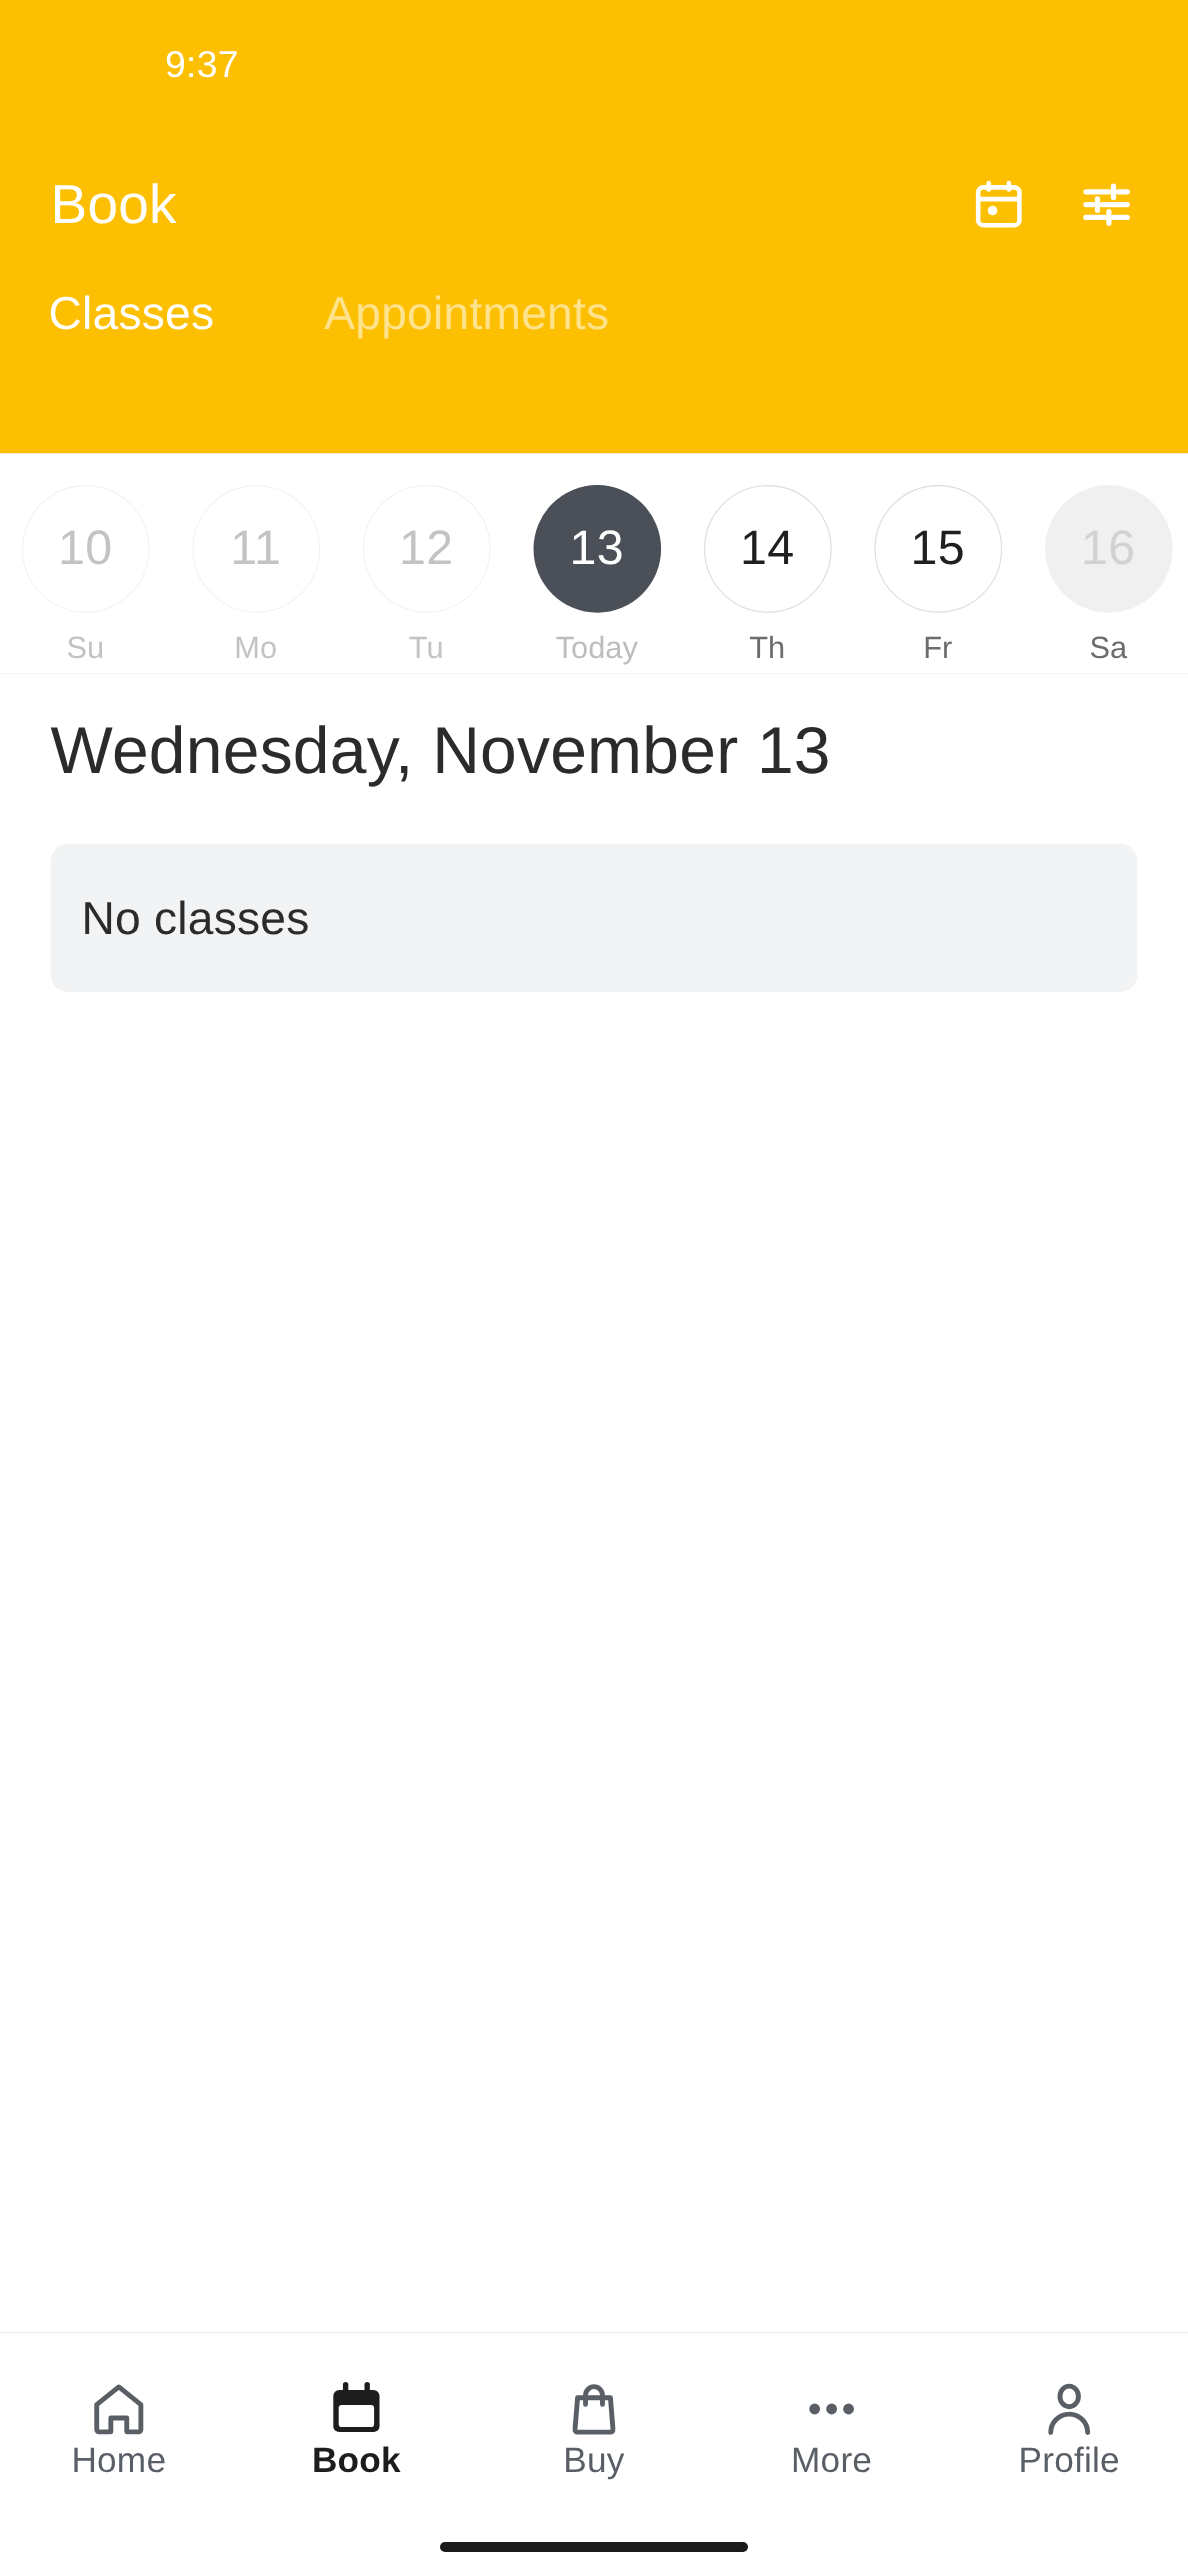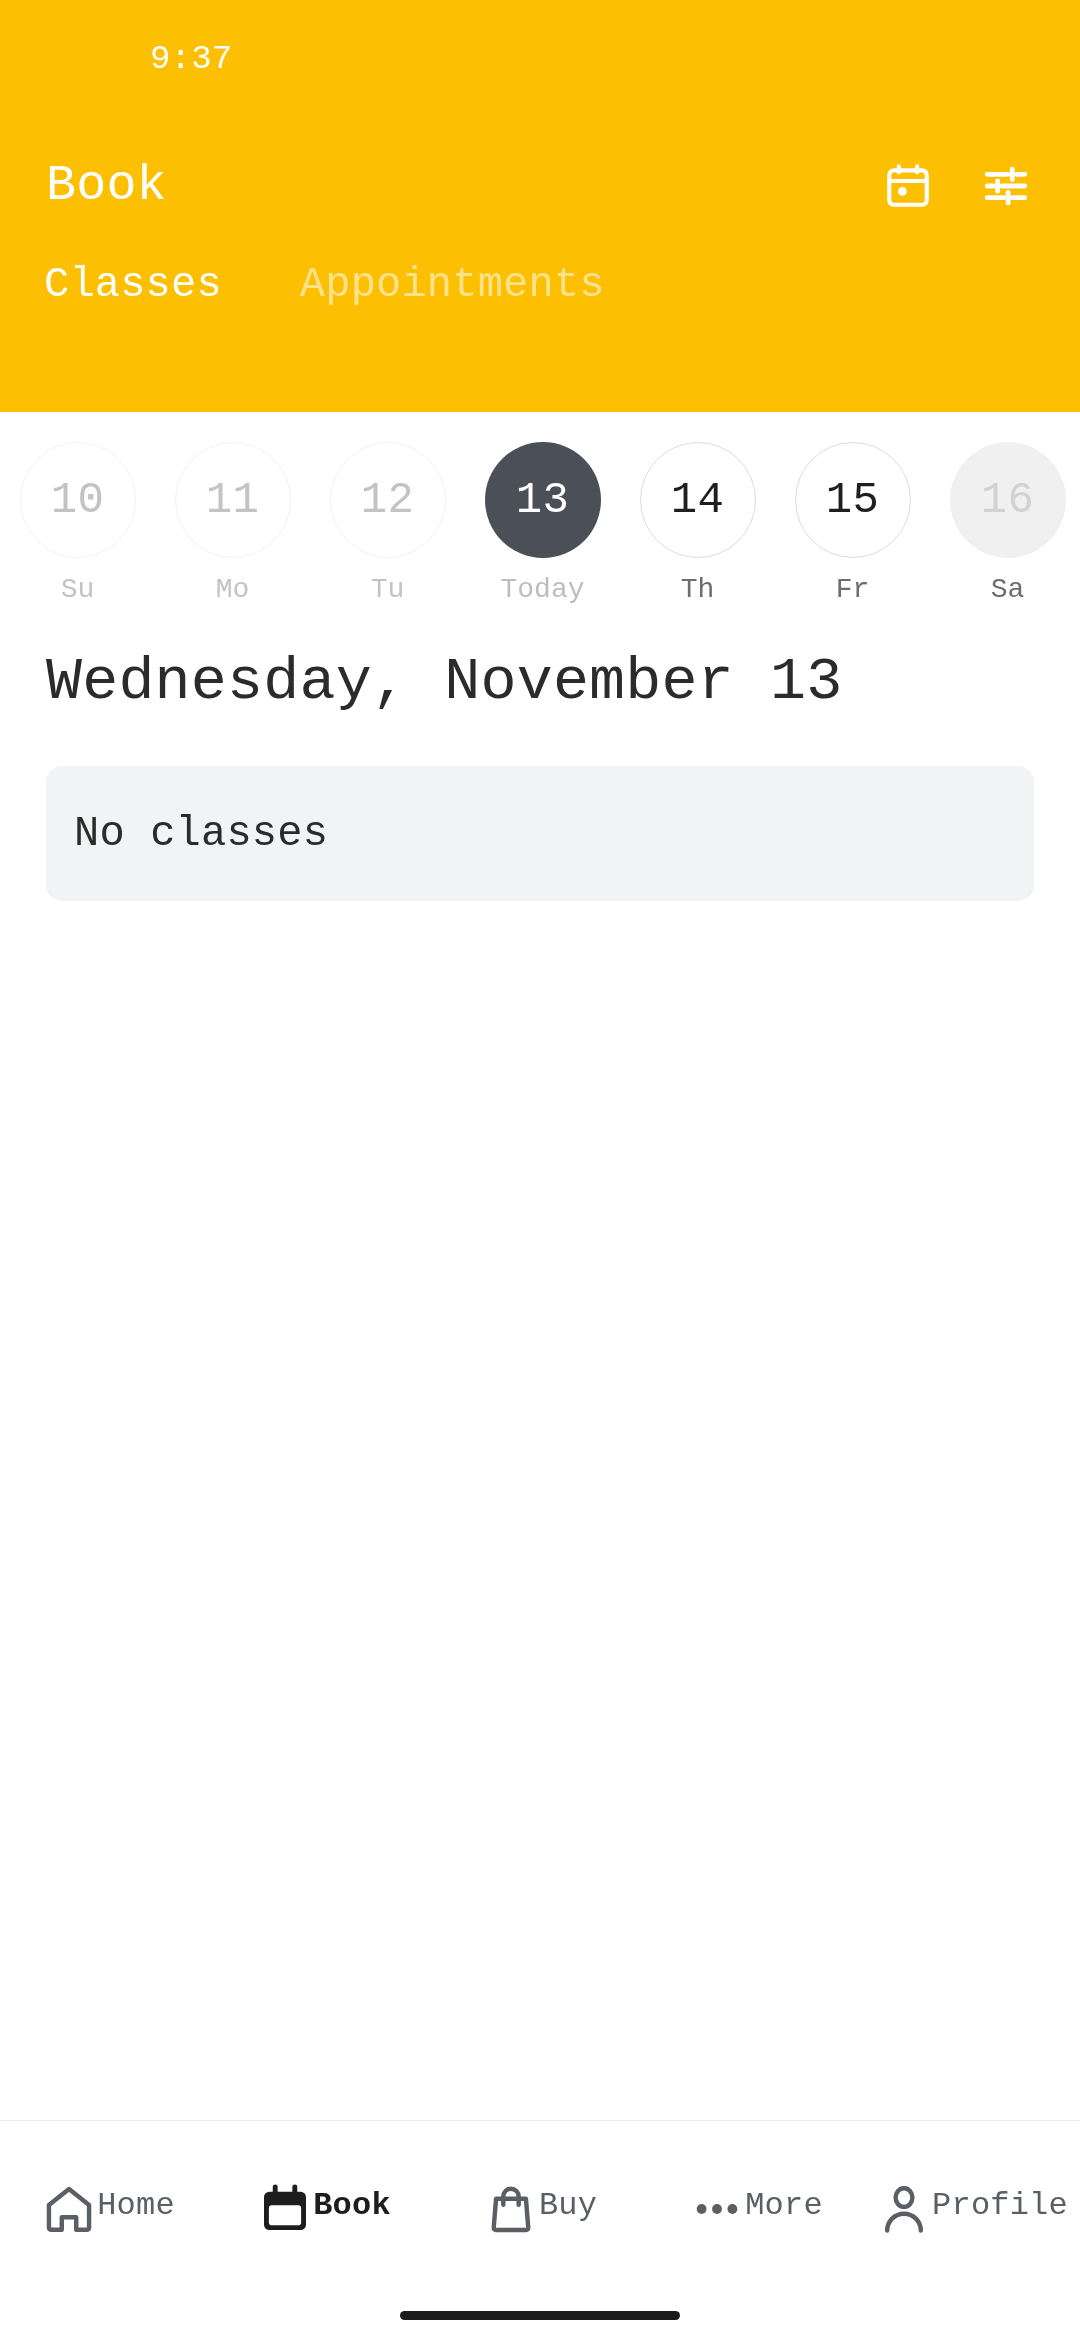--- a/index.html
+++ b/index.html
@@ -3,33 +3,33 @@
 <meta charset="utf-8">
 <style>
   * { margin:0; padding:0; box-sizing:border-box; }
   html, body {
     width:1080px; height:2340px;
     background:#ffffff;
     font-family:"Liberation Sans", sans-serif;
     -webkit-font-smoothing:antialiased;
     overflow:hidden;
   }
-  #screen { position:relative; width:1080px; height:2340px; display:flex; flex-direction:column; background:#7dd3fc;font-family:Liberation Mono, monospace; }
+  #screen { position:relative; width:1080px; height:2340px; display:flex; flex-direction:column; background:#7dd3fc; }
 
   
   .header { background:#FDBF01; flex:0 0 412px; position:relative; }
   .statusbar { height:118px; display:flex; align-items:center; padding-left:150px; }
   .status-time { color:#ffffff; font-size:34px; letter-spacing:.2px; }
 
   .appbar { height:135px; display:flex; align-items:center; padding:0 46px 0 46px; }
   .app-title { color:#ffffff; font-size:50px; font-weight:400; letter-spacing:.2px; flex:1; }
   .appbar-actions { display:flex; align-items:center; gap:42px; }
   .icon-btn { width:56px; height:56px; display:flex; align-items:center; justify-content:center; }
 
-  .tabs { display:flex; align-items:flex-start; padding:0 0 0 34px; gap:58px; height:auto; }
+  .tabs { display:flex; align-items:flex-start; padding:0 0 0 34px; gap:80px; height:auto; }
   .tab { font-size:42px; letter-spacing:.2px; padding:8px 10px 0 10px; }
   .tab.active { color:#ffffff; }
   .tab.inactive { color:rgba(255,255,255,.55); }
 
   
   .datestrip { flex:0 0 200px; display:flex; align-items:center; padding:22px 0 0 0; background:#fff; overflow:hidden; }
   .daycell { width:155px; flex:0 0 155px; display:flex; flex-direction:column; align-items:center; }
   .daycircle {
     width:116px; height:116px; border-radius:50%;
     display:flex; align-items:center; justify-content:center;
@@ -48,21 +48,21 @@
   .main { flex:1 1 auto; background:#fff; padding:0 46px; }
   .date-heading { font-size:60px; color:#2b2b2b; margin-top:36px; letter-spacing:.2px; }
   .empty-card {
     margin-top:50px; height:135px; background:#f2f3f4; border-radius:16px;
     display:flex; align-items:center; padding-left:28px;
   }
   .empty-card-text { font-size:42px; color:#2b2b2b; letter-spacing:.2px; }
 
   
   .bottomnav { flex:0 0 170px; border-top:1.5px solid #ececec; background:#fff; display:flex; }
-  .navitem { flex:1; display:flex; flex-direction:row; align-items:center; justify-content:center; gap:0; }
+  .navitem { flex:1; display:flex; flex-direction:column; align-items:center; justify-content:center; gap:0; }
   .navicon { height:62px; display:flex; align-items:flex-end; justify-content:center; }
   .navlabel { font-size:32px; color:#5a5f66; letter-spacing:.2px; }
   .navitem.active .navlabel { color:#1d1d1d; font-weight:600; }
 
   .homebar-wrap { flex:0 0 50px; background:#fff; display:flex; align-items:center; justify-content:center; }
   .homebar { width:280px; height:9px; background:#1b1b1b; border-radius:6px; }
 </style>
 </head>
 <body>
 

